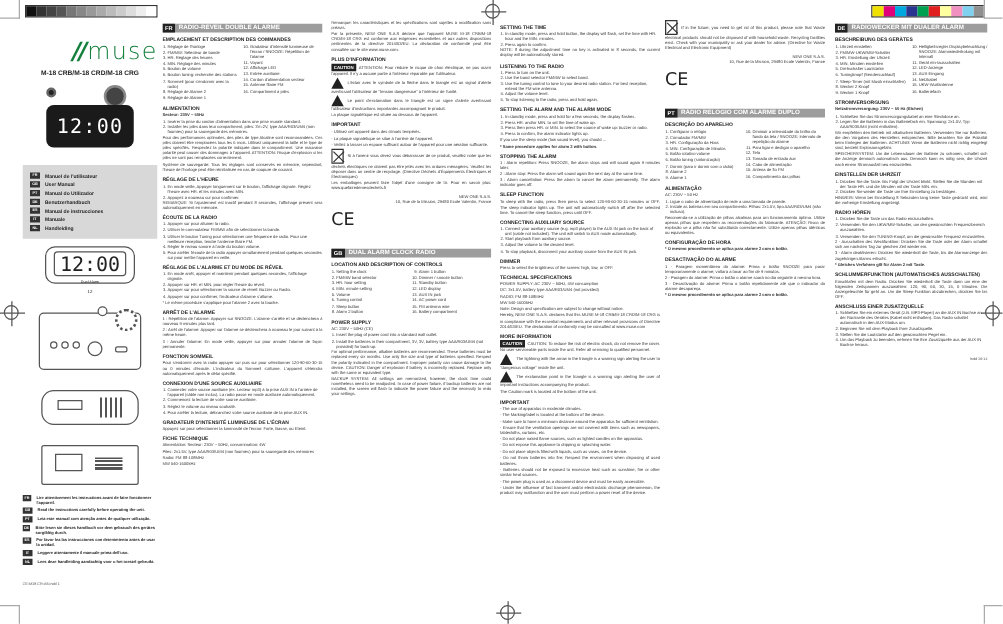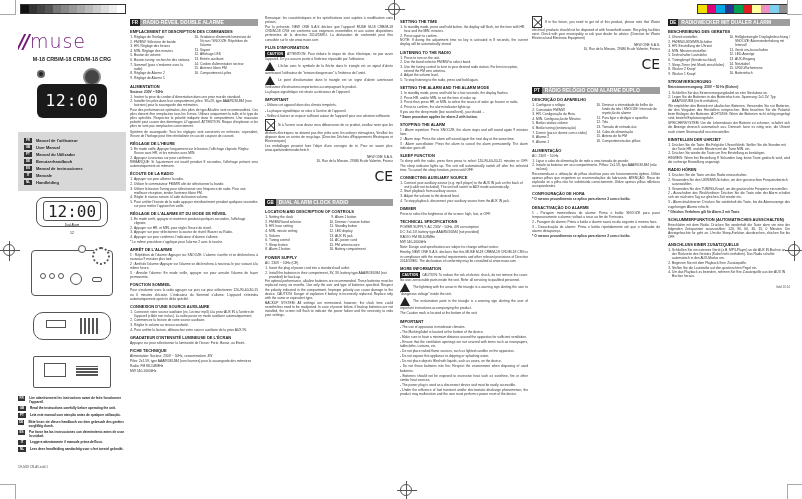--- a/index.html
+++ b/index.html
@@ -5,41 +5,41 @@
   * { box-sizing: border-box; margin: 0; padding: 0; }
   html, body { width: 802px; height: 499px; background: #ffffff; overflow: hidden; }
   body { font-family: "Liberation Sans", sans-serif; color: #222; font-size: 3.6px; line-height: 1.25; position: relative; }
   .sheet { position: absolute; left: 0; top: 0; width: 802px; height: 499px; }
   .col { position: absolute; top: 14px; overflow: hidden; }
   .crop-box { position: absolute; border: 1px solid #aaa; background: #fff; }
   .grayscale { position: absolute; left: 20px; top: 4px; display: flex; border: 1px solid #333; }
   .grayscale span { display: block; width: 8px; height: 8px; }
   .colorbar { position: absolute; left: 697px; top: 4px; display: flex; border: 1px solid #333; }
   .colorbar span { display: block; width: 9px; height: 8px; }
-  .logo { text-align: left; font-size: 19px; font-weight: 300; letter-spacing: 1px; color: #701a75; font-family: "DejaVu Sans", sans-serif; }
+  .logo { text-align: right; font-size: 19px; font-weight: 300; letter-spacing: 1px; color: #15803d; font-family: "DejaVu Sans", sans-serif; }
   .logo b { font-weight: 900; font-style: italic; letter-spacing: -2px; margin-right: 2px; }
   .model { text-align: center; font-size: 5.3px; font-weight: bold; margin-top: 2px; }
   .sec-head { display: flex; align-items: center; background: #9d9d9d; color: #fff; font-weight: bold; font-size: 5px; height: 7px; margin: 3px 0 2px; }
   .sec-head .lang { background: #222; color: #fff; padding: 0 2px; height: 7px; line-height: 7px; margin-right: 3px; font-size: 4.5px; }
   h4 { font-size: 4px; font-weight: bold; margin: 3px 0 1px; text-transform: uppercase; }
   p { font-size: 3.3px; margin: 0 0 1px; text-align: justify; color: #333; }
   ol { margin-left: 4px; font-size: 3.3px; color: #333; }
   ol li { margin-bottom: 0.5px; }
   .twocol { display: flex; gap: 4px; }
   .twocol > div { flex: 1; }
   .lang-list { background: #d8d8d8; padding: 4px 6px; margin: 6px 0; }
   .lang-row { display: flex; align-items: center; margin: 2px 0; font-size: 4px; font-weight: bold; }
   .flag { display: inline-block; width: 8px; height: 5px; background: #333; color: #fff; font-size: 3px; text-align: center; line-height: 5px; margin-right: 4px; }
   .clock-img { width: 90px; height: 60px; margin: 4px auto; position: relative; }
   .lcd { position: absolute; left: 10px; top: 18px; width: 70px; height: 34px; background: #1a1a1a; border-radius: 6px; color: #ffffff; font-size: 16px; text-align: center; line-height: 34px; font-family: "DejaVu Sans Mono", monospace; letter-spacing: 1px; }
   .lcd-knob { position: absolute; width: 14px; height: 14px; border-radius: 50%; background: #333; border: 2px solid #666; }
   .diagram { border: 1px solid #555; border-radius: 8px; margin: 4px auto; background: #fff; position: relative; }
   .warn-tri { display: inline-block; width: 0; height: 0; border-left: 5px solid transparent; border-right: 5px solid transparent; border-bottom: 9px solid #222; vertical-align: middle; margin-right: 3px; }
   .caution-box { display: inline-block; background: #222; color: #fff; font-size: 3.5px; font-weight: bold; padding: 1px 2px; margin-right: 2px; }
-  .ce { font-size: 14px; font-family: "DejaVu Sans", sans-serif; text-align: right; margin: 4px 0; }
+  .ce { font-size: 14px; font-family: "DejaVu Sans", sans-serif; text-align: left; margin: 4px 0; }
   .addr { text-align: right; font-size: 3.3px; color: #333; margin-top: 3px; }
   .bin { display: inline-block; width: 10px; height: 12px; border: 1px solid #333; position: relative; vertical-align: middle; margin-right: 3px; }
   .bin::before, .bin::after { content: ""; position: absolute; left: -1px; top: 5px; width: 12px; height: 1px; background: #333; transform: rotate(45deg); }
   .bin::after { transform: rotate(-45deg); }
   .footer { position: absolute; bottom: 4px; font-size: 3px; color: #555; }
   .regmark { position: absolute; width: 12px; height: 12px; border: 1px solid #555; border-radius: 50%; }
   .regmark::before { content: ""; position: absolute; left: 5px; top: -4px; width: 1px; height: 20px; background: #555; }
   .regmark::after { content: ""; position: absolute; top: 5px; left: -4px; height: 1px; width: 20px; background: #555; }
 </style>
 </head>

